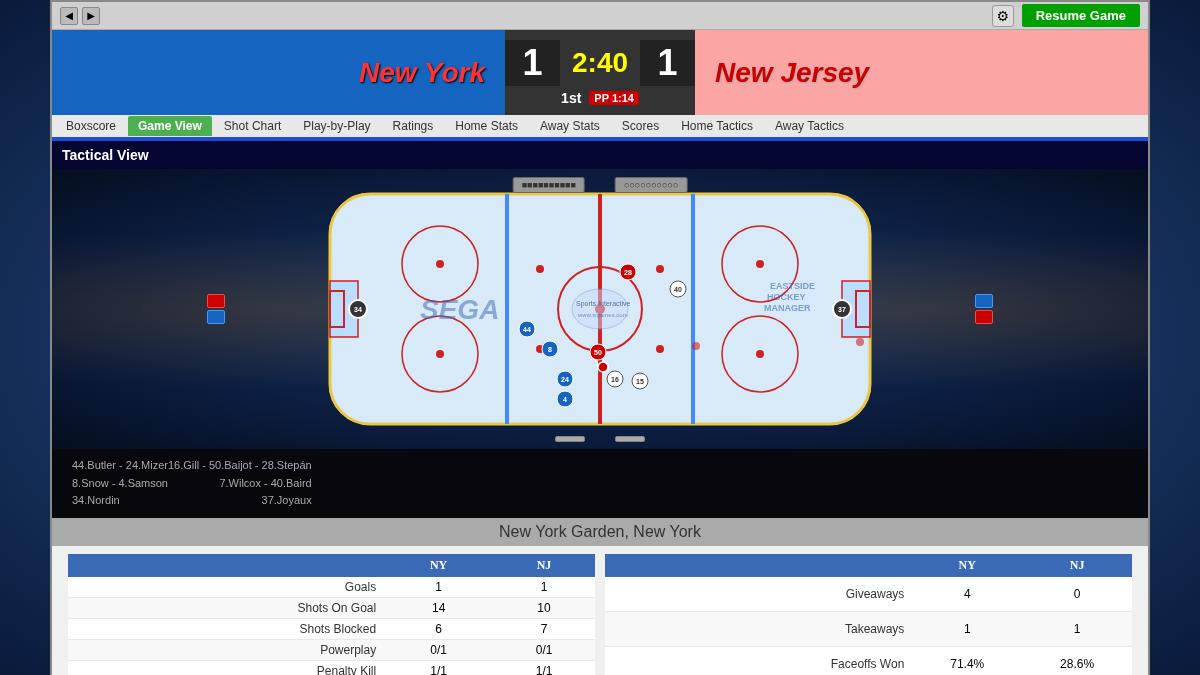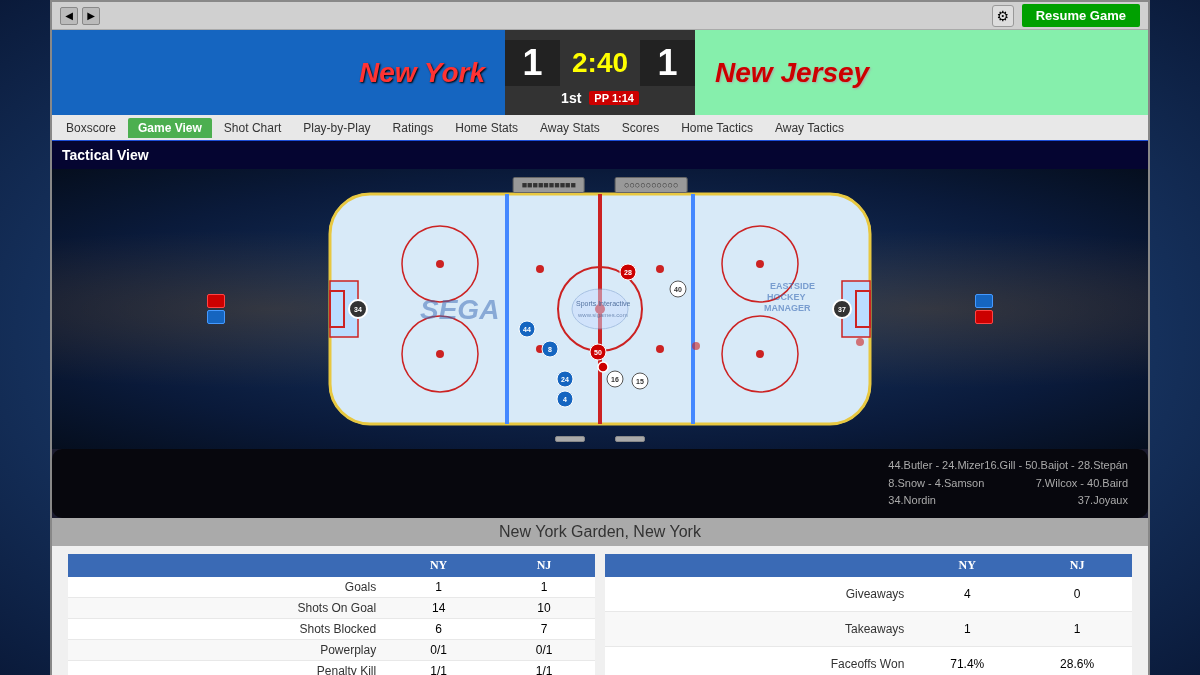--- a/index.html
+++ b/index.html
@@ -81,21 +81,21 @@
     .team-name-home {
       color: #ff3333;
       font-size: 28px;
       font-weight: bold;
       font-style: italic;
       text-shadow: 1px 1px 2px #000;
     }
 
     .team-away {
       flex: 1;
-      background: #86efac;
+      background: #fca5a5;
       display: flex;
       align-items: center;
       justify-content: flex-start;
       padding-left: 20px;
     }
 
     .team-name-away {
       color: #cc0000;
       font-size: 28px;
       font-weight: bold;
@@ -160,21 +160,21 @@
       padding: 1px 5px;
       border-radius: 2px;
     }
 
     
     .nav-tabs {
       background: #e8e8e8;
       display: flex;
       align-items: center;
       height: 26px;
-      border-bottom: 1px solid #1d4ed8;
+      border-bottom: 4px solid #1d4ed8;
       padding: 0 4px;
       gap: 2px;
     }
 
     .nav-tab {
       padding: 3px 10px;
       font-size: 12px;
       cursor: pointer;
       border-radius: 2px 2px 0 0;
       color: #333;
@@ -231,24 +231,23 @@
     }
 
     .rink-svg {
       width: 560px;
       height: 250px;
     }
 
     
     .team-lines {
       display: flex;
-      justify-content: flex-end;
+      justify-content: flex-start;
       padding: 8px 20px;
       background: rgba(0,0,0,0.7);
-      border-radius: 10px;
     }
 
     .home-lines {
       color: #aaa;
       font-size: 11px;
       line-height: 1.6;
     }
 
     .away-lines {
       color: #aaa;

